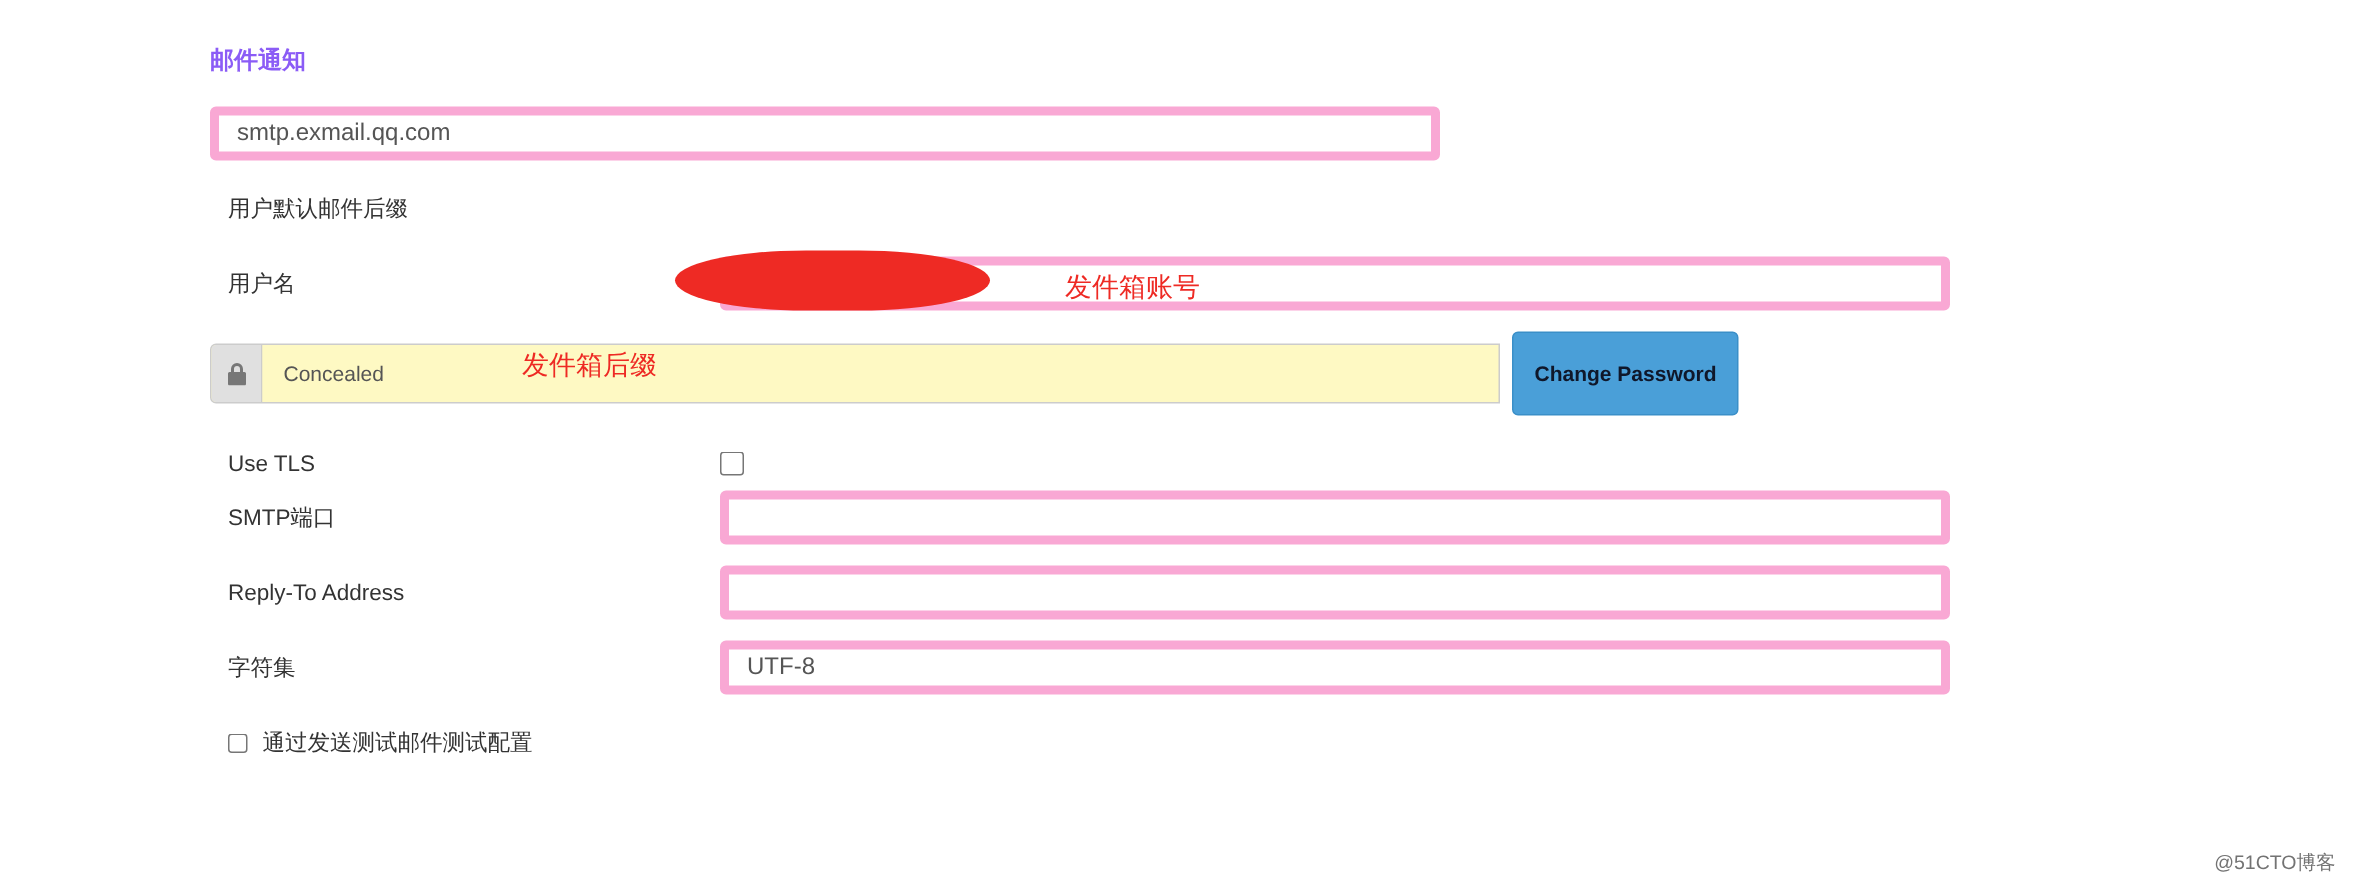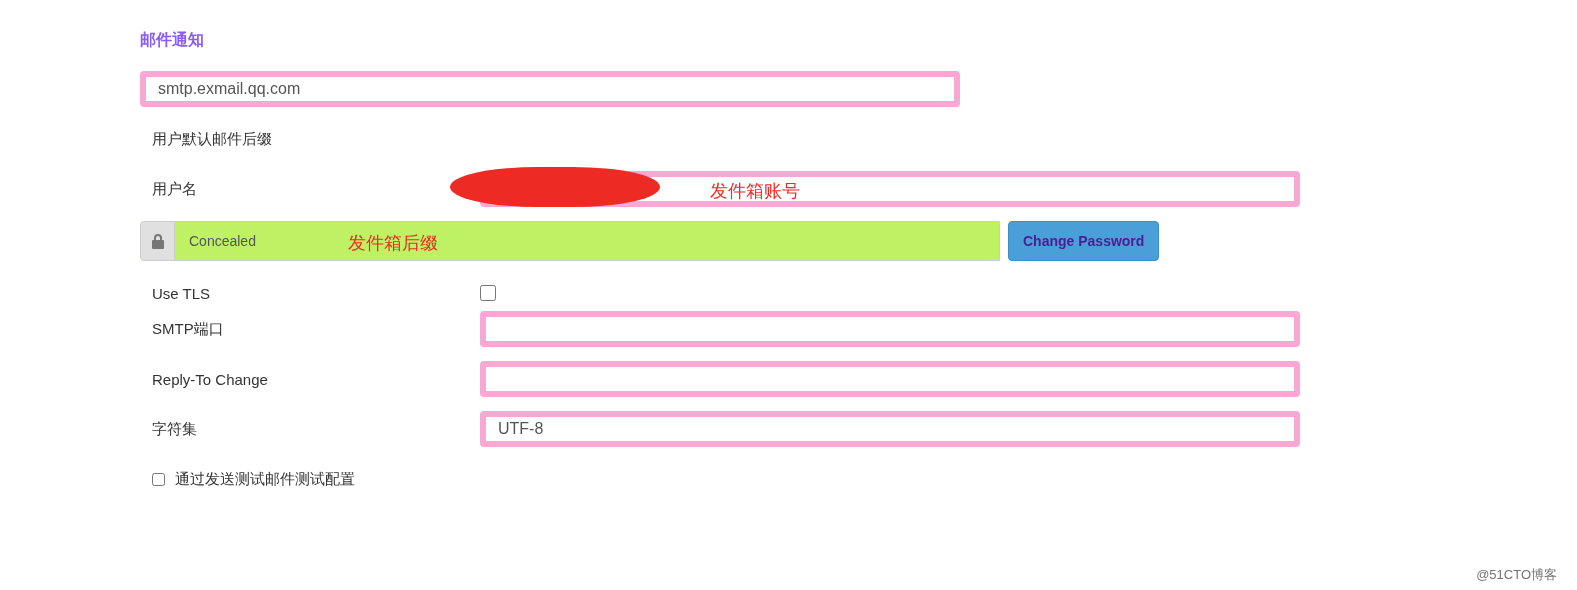--- a/index.html
+++ b/index.html
@@ -53,44 +53,44 @@
       padding: 0 12px;
       font-size: 16px;
       color: #555;
       background: #fff;
     }
     .concealed-box {
       flex: 1;
       height: 40px;
       border: 1px solid #ccc;
       border-radius: 4px 0 0 4px;
-      background: #bef264;
+      background: #fef9c3;
       display: flex;
       align-items: center;
       padding: 0 12px;
     }
     .lock-icon-wrap {
       background: #e0e0e0;
       width: 34px;
       height: 38px;
       margin: -12px 14px -12px -12px;
       display: flex;
       align-items: center;
       justify-content: center;
       border-radius: 3px 0 0 3px;
       border-right: 1px solid #ccc;
     }
     .concealed-text {
       color: #555;
       font-size: 14px;
     }
     .change-pwd-btn {
-      height: 40px;
+      height: 56px;
       background: #4a9fd8;
-      color: #4c1d95;
+      color: #0f172a;
       border: 1px solid #3a8fc8;
       border-radius: 4px;
       padding: 0 14px;
       font-size: 14px;
       font-weight: bold;
       cursor: pointer;
       margin-left: 8px;
       white-space: nowrap;
     }
     .checkbox-only {
@@ -172,21 +172,21 @@
 
   <div class="form-row">
     <div class="label-col">SMTP端口</div>
     <div class="input-col">
       <input type="text" class="text-input" value="" style="">
     </div>
 
   </div>
 
   <div class="form-row">
-    <div class="label-col">Reply-To Change</div>
+    <div class="label-col">Reply-To Address</div>
     <div class="input-col">
       <input type="text" class="text-input" value="" style="">
     </div>
   </div>
 
   <div class="form-row">
     <div class="label-col">字符集</div>
     <div class="input-col">
       <input type="text" class="text-input" value="UTF-8" style="">
     </div>

